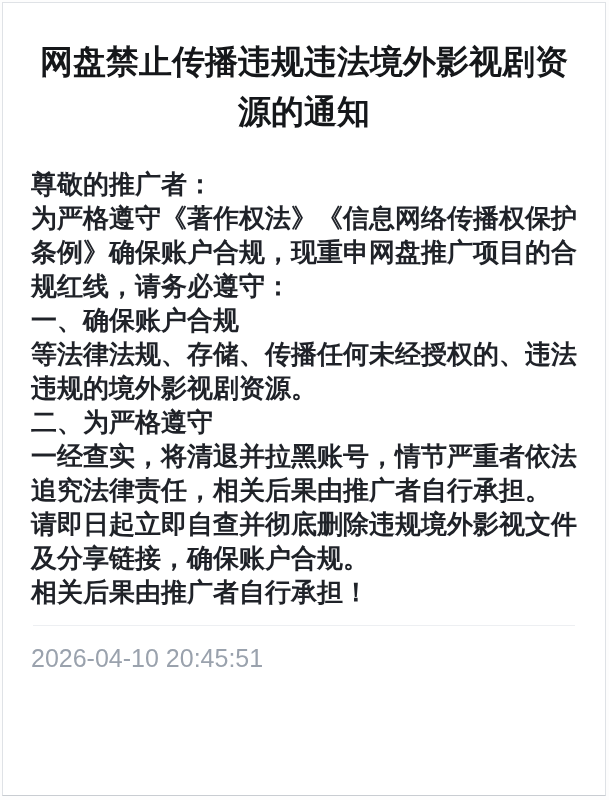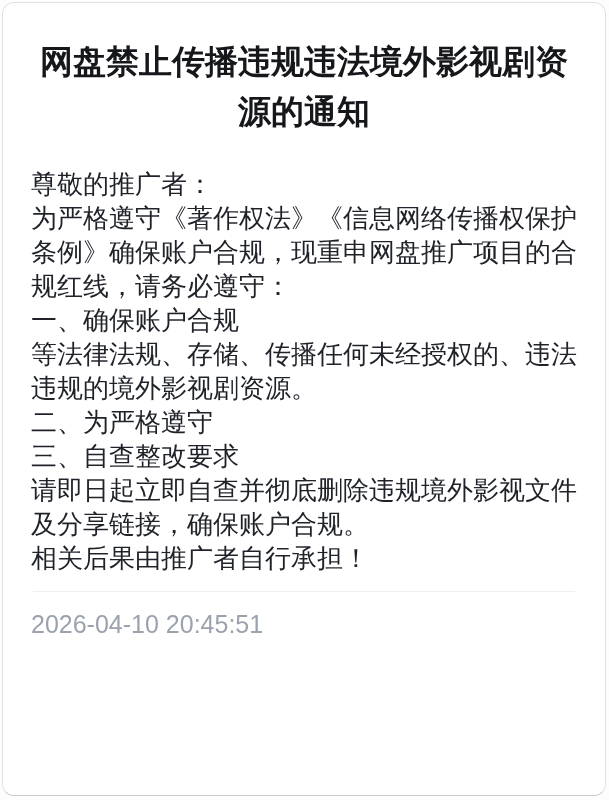--- a/index.html
+++ b/index.html
@@ -19,41 +19,41 @@
   }
   .notice-card {
     position: absolute;
     left: 2px;
     top: 2px;
     right: 3px;
     bottom: 4px;
     background: var(--card-bg, #ffffff);
     border: 1px solid var(--card-border, #dfe2e6);
     border-bottom-color: var(--card-border-bottom, #c9cdd2);
-    border-radius: 12px;
+    border-radius: 0;
     box-sizing: border-box;
     padding: 34px 28px 0 28px;
     overflow: hidden;
   }
   .notice-title {
     margin: 0;
     font-size: 33px;
     line-height: 50px;
     font-weight: 700;
     text-align: center;
     color: var(--title-color, #15171a);
   }
   .notice-body {
     margin-top: 30px;
   }
   .notice-body p {
     margin: 0;
     font-size: 26px;
     line-height: 34px;
-    font-weight: 400;
+    font-weight: 700;
     color: var(--text-color, #1f2228);
     word-break: break-all;
   }
   .divider {
     height: 1px;
     background: var(--divider-color, #edeff2);
     margin: 16px 2px 0 2px;
   }
   .timestamp {
     margin-top: 19px;
@@ -67,20 +67,20 @@
 
 <div class="page">
   <div class="notice-card">
     <h1 class="notice-title">网盘禁止传播违规违法境外影视剧资源的通知</h1>
     <div class="notice-body">
         <p>尊敬的推广者：</p>
         <p>为严格遵守《著作权法》《信息网络传播权保护条例》确保账户合规，现重申网盘推广项目的合规红线，请务必遵守：</p>
         <p>一、确保账户合规</p>
         <p>等法律法规、存储、传播任何未经授权的、违法违规的境外影视剧资源。</p>
         <p>二、为严格遵守</p>
-        <p>三、自查整改要求</p>
+        <p>一经查实，将清退并拉黑账号，情节严重者依法追究法律责任，相关后果由推广者自行承担。</p>
         <p>请即日起立即自查并彻底删除违规境外影视文件及分享链接，确保账户合规。</p>
         <p>相关后果由推广者自行承担！</p>
       </div>
     <div class="divider"></div>
     <div class="timestamp">2026-04-10 20:45:51</div>
   </div>
 </div>
 
 </body></html>

